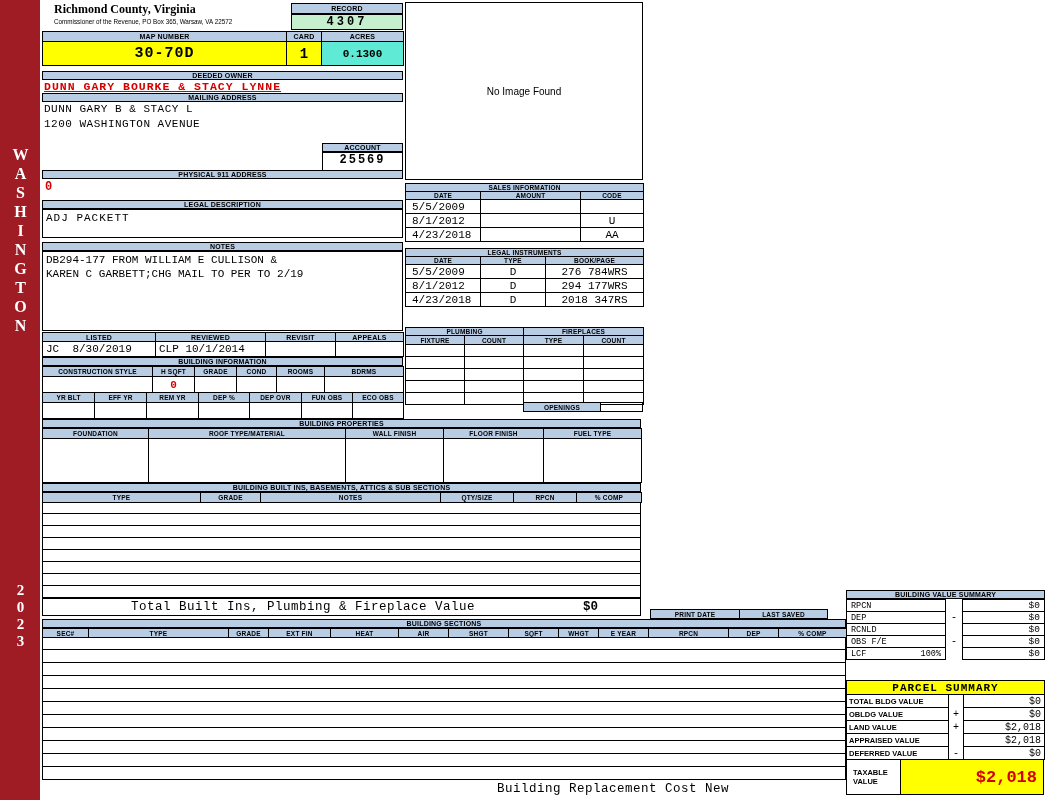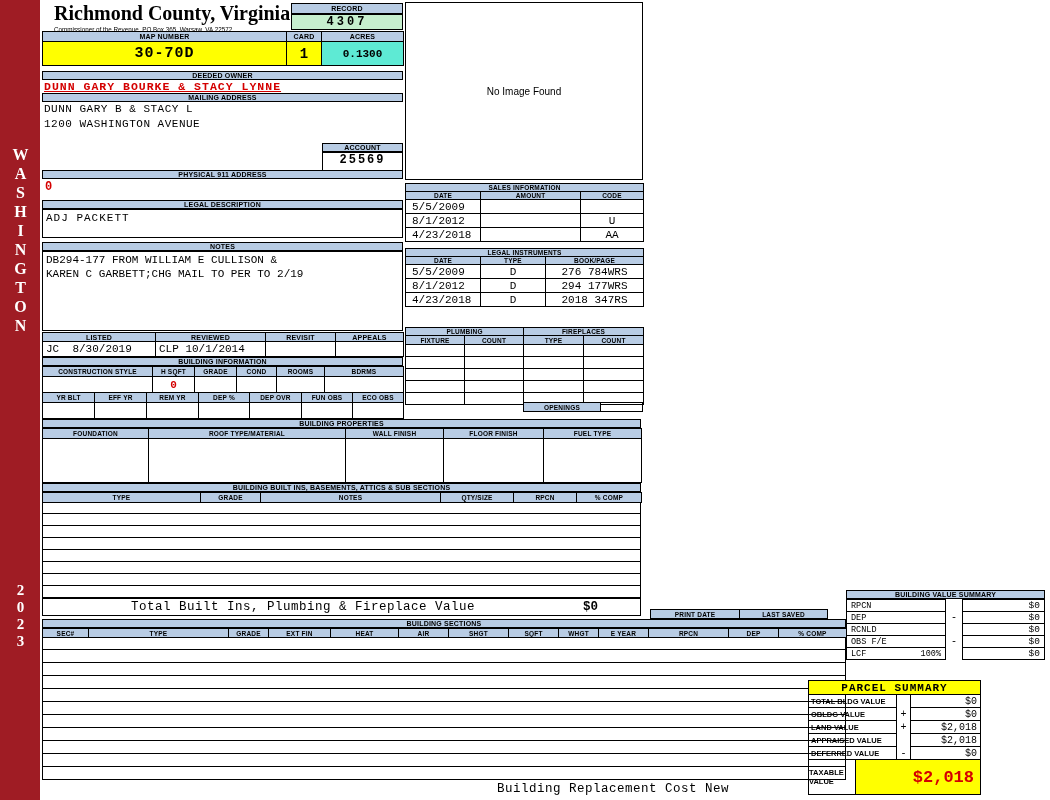--- a/index.html
+++ b/index.html
@@ -18,21 +18,21 @@
   table.grid { border-collapse:collapse; table-layout:fixed; }
   table.grid td { border:1px solid #000; padding:0; overflow:hidden; white-space:nowrap; vertical-align:middle; }
   td.h { background:#B8CCE4; font-weight:bold; font-size:7px; text-align:center; letter-spacing:.2px; }
   td.h.sm { font-size:6.5px; }
   .vtext {
     left:50%; transform:translateX(-50%);
     writing-mode:vertical-rl; text-orientation:upright;
     color:#fff; font-family:"Liberation Serif",serif; font-weight:bold;
     font-size:16px; letter-spacing:2px; white-space:nowrap;
   }
-  .county-title { font-family:"Liberation Serif",serif; font-weight:bold; font-size:20px; padding-left:10px; white-space:nowrap; }
+  .county-title { font-family:"Liberation Serif",serif; font-weight:bold; font-size:12px; padding-left:10px; white-space:nowrap; }
   .county-sub { font-size:6.3px; padding-left:10px; margin-top:1px; white-space:nowrap; }
   .red { color:#D40000; }
   .addr-line { height:15px; font-size:11px; letter-spacing:.5px; white-space:pre; }
   .empty-row12 { height:12px; border-bottom:1px solid #000; }
   .empty-row13 { height:13px; border-bottom:1px solid #000; }
   .bvs-row { display:flex; height:13px; }
   .bvs-row + .bvs-row { margin-top:-1px; }
   .bvs-label { width:100px; border:1px solid #000; background:#fff; font-family:"Liberation Mono","DejaVu Sans Mono",monospace;
                font-size:8.5px; display:flex; align-items:center; justify-content:space-between; padding:0 4px; }
   .bvs-op { width:16px; display:flex; align-items:center; justify-content:center; font-size:10px; font-family:"Liberation Mono",monospace; }
@@ -480,21 +480,21 @@
   <div class="empty-row13"></div>
   <div class="empty-row13"></div>
   <div class="empty-row13"></div>
   <div class="empty-row13"></div>
   <div class="empty-row13"></div>
   <div class="empty-row13"></div>
   <div class="empty-row13"></div>
   <div class="empty-row13"></div>
 </div>
 
-<div class="abs" style="left:808px;top:680px;width:173px;">
+<div class="abs" style="left:846px;top:680px;width:199px;">
   <div class="mono" style="height:15px;background:#FFFF00;border:1px solid #000;font-weight:bold;font-size:11px;letter-spacing:1px;display:flex;align-items:center;justify-content:center;">PARCEL SUMMARY</div>
   <div class="ps-row ps-row-first">
     <div class="ps-label">TOTAL BLDG VALUE</div>
     <div class="ps-op"></div>
     <div class="ps-val">$0</div>
   </div>
   <div class="ps-row">
     <div class="ps-label">OBLDG VALUE</div>
     <div class="ps-op">+</div>
     <div class="ps-val">$0</div>
@@ -508,18 +508,18 @@
     <div class="ps-label">APPRAISED VALUE</div>
     <div class="ps-op"></div>
     <div class="ps-val">$2,018</div>
   </div>
   <div class="ps-row">
     <div class="ps-label">DEFERRED VALUE</div>
     <div class="ps-op">-</div>
     <div class="ps-val">$0</div>
   </div>
   <div style="display:flex;height:36px;margin-top:-1px;">
-    <div style="width:55px;border:1px solid #000;font-weight:bold;font-size:7.5px;line-height:9px;display:flex;align-items:center;padding-left:0;">TAXABLE VALUE</div>
+    <div style="width:55px;border:1px solid #000;font-weight:bold;font-size:7.5px;line-height:9px;display:flex;align-items:center;padding-left:6px;">TAXABLE VALUE</div>
     <div class="mono red" style="width:144px;border:1px solid #000;margin-left:-1px;background:#FFFF00;font-weight:bold;font-size:17px;display:flex;align-items:center;justify-content:flex-end;padding-right:6px;">$2,018</div>
   </div>
 </div>
 
 <div class="abs mono" style="left:497px;top:782px;font-size:12.5px;letter-spacing:.5px;">Building Replacement Cost New</div>
 
 </body></html>

